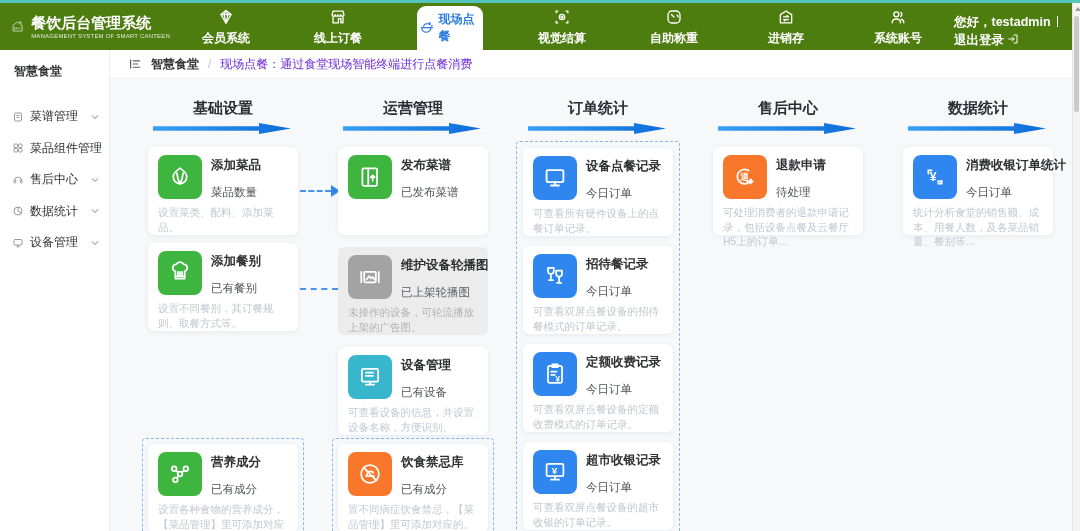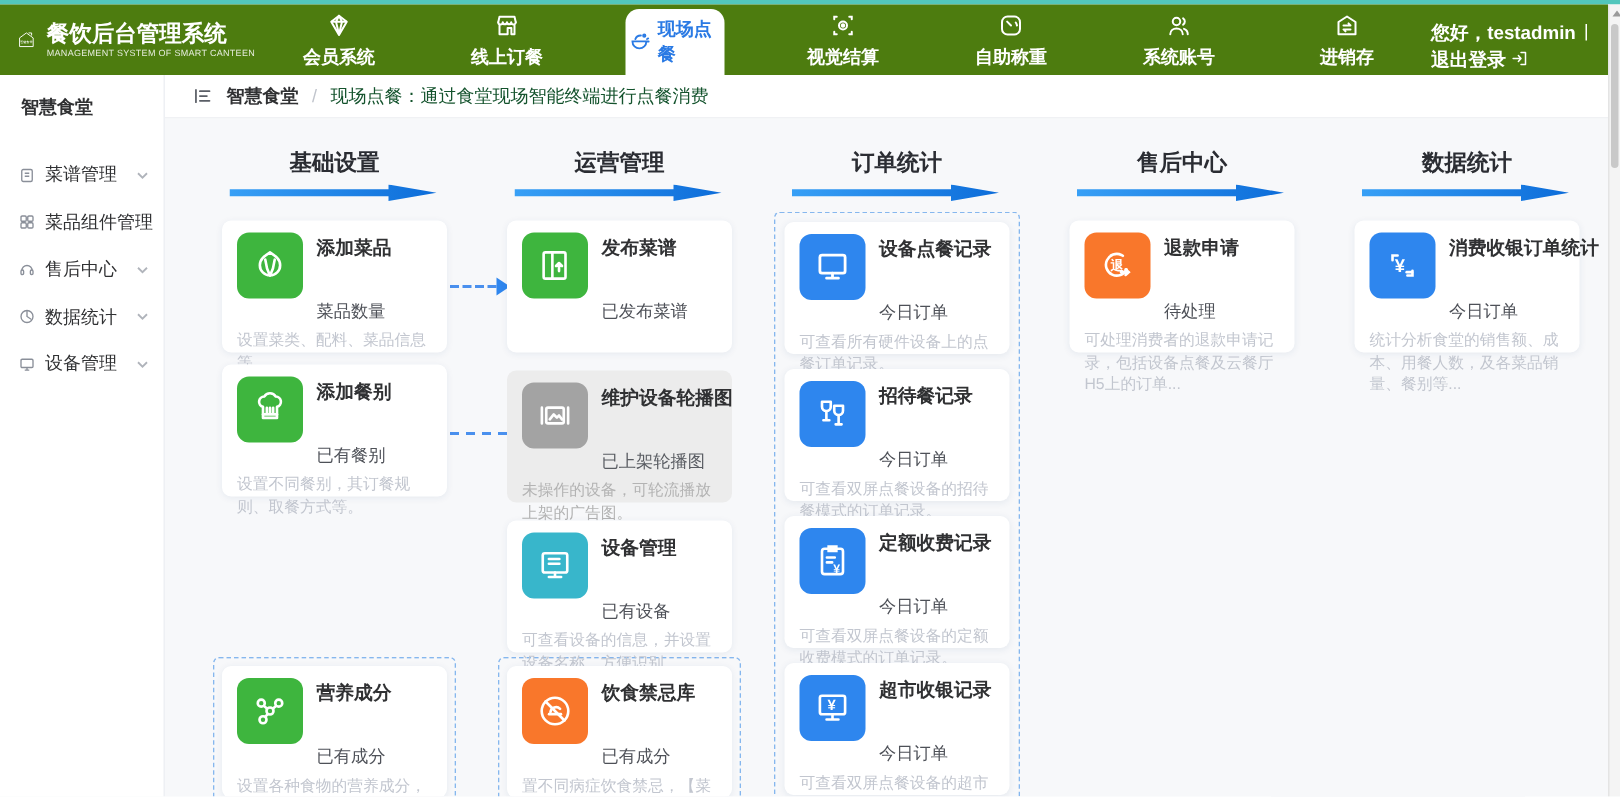--- a/index.html
+++ b/index.html
@@ -29,34 +29,34 @@
   .sidebar{position:absolute;top:50px;left:0;bottom:0;width:110px;background:#fff;border-right:1px solid #eef0f4;box-sizing:border-box;padding-top:13px}
   .sb-title{font-size:12px;font-weight:bold;color:#303133;padding:0 14px;margin-bottom:21px}
   .sb-item{height:31.5px;display:flex;align-items:center;gap:6px;padding:0 8px 0 12px;font-size:12px;color:#303133;cursor:pointer}
   .sb-item svg{width:12px;height:12px;flex:none}
   .sb-label{flex:1;white-space:nowrap}
   
   .main{position:absolute;top:50px;left:110px;right:8px;bottom:0;background:#f7f8fa}
   .breadcrumb{height:28px;background:#fff;border-bottom:1px solid #f0f1f4;display:flex;align-items:center;gap:9px;padding:0 18px;font-size:12px}
   .bc-root{color:#303133;font-weight:bold;cursor:pointer}
   .bc-sep{color:#c0c4cc}
-  .bc-cur{color:#14532d}
+  .bc-cur{color:#6d28d9}
   .content{position:absolute;top:29px;left:0;right:0;bottom:0;overflow:hidden}
   .col{position:absolute;top:20px;width:150px}
   .col1{left:38px}.col2{left:228px}.col3{left:406px;width:164px}.col4{left:603px}.col5{left:793px}
   .col-h{height:24px;font-size:15px;font-weight:bold;color:#2b2d33;text-align:center}
   .col-arrow{margin:0 auto}
   .cards{margin-top:13px}
   .card{background:#fff;border-radius:6px;box-shadow:0 1px 5px rgba(30,60,110,.08);padding:8px 10px;height:88px;box-sizing:border-box;width:150px;cursor:pointer;position:relative}
   .mb8{margin-bottom:8px}.mb12{margin-bottom:12px}
   .card-top{display:flex;gap:9px}
   .cicon{width:44px;height:44px;border-radius:8px;flex:none;display:flex;align-items:center;justify-content:center}
   .cicon svg{width:28px;height:28px}
   .ctitle{font-size:12.5px;font-weight:bold;color:#303133;margin-top:2px;white-space:nowrap}
-  .csub{font-size:11.5px;color:#4e5158;margin-top:26px;cursor:pointer}
+  .csub{font-size:11.5px;color:#4e5158;margin-top:11px;cursor:pointer}
   .cdesc{font-size:10.5px;color:#c2c6cf;margin-top:5px;line-height:1.4}
   .c-green .cicon{background:#3eb53e}
   .c-teal  .cicon{background:#38b6cb}
   .c-blue  .cicon{background:#2e86ee}
   .c-orange .cicon{background:#f9772b}
   .c-gray  .cicon{background:#a3a3a3}
   .card.disabled{background:#ececec;box-shadow:none}
   .card.disabled .cdesc{color:#b3b3b3}
   .card.disabled .csub{color:#595c62}
   .dash-wrap{border:1px dashed #86b7ee;border-radius:4px;padding:5px;width:162px;box-sizing:border-box;margin-left:-6px}
@@ -135,33 +135,33 @@
     </div>
     <div class="nav-item">
       <svg viewBox="0 0 24 24" fill="none" stroke="currentColor" stroke-width="1.6" stroke-linecap="round">
         <rect x="4.8" y="4.8" width="14.4" height="14.4" rx="4.5"></rect>
           <path d="M12 12 8.9 8.9"></path>
           <path d="M15.8 9.6a5.2 5.2 0 0 1 1 2.4"></path>
       </svg>
       <span>自助称重</span>
     </div>
     <div class="nav-item">
+      <svg viewBox="0 0 24 24" fill="none" stroke="currentColor" stroke-width="1.6" stroke-linecap="round" stroke-linejoin="round">
+        <path d="M5.2 9.2 12 4.8l6.8 4.4V19H5.2z"></path>
+          <path d="M9.2 11.9h5.6l-1.6-1.6M14.8 15.1H9.2l1.6 1.6"></path>
+      </svg>
+      <span>进销存</span>
+    </div>
+    <div class="nav-item">
       <svg viewBox="0 0 24 24" fill="none" stroke="currentColor" stroke-width="1.6" stroke-linecap="round">
         <circle cx="10" cy="8.8" r="3"></circle>
           <path d="M5 19c0-3 2.4-4.6 5-4.6s5 1.6 5 4.6"></path>
           <path d="M15.3 6.3a3 3 0 0 1 0 5M16 14.7c2 .7 3 2.3 3 4.3"></path>
       </svg>
       <span>系统账号</span>
-    </div>
-    <div class="nav-item">
-      <svg viewBox="0 0 24 24" fill="none" stroke="currentColor" stroke-width="1.6" stroke-linecap="round" stroke-linejoin="round">
-        <path d="M5.2 9.2 12 4.8l6.8 4.4V19H5.2z"></path>
-          <path d="M9.2 11.9h5.6l-1.6-1.6M14.8 15.1H9.2l1.6 1.6"></path>
-      </svg>
-      <span>进销存</span>
     </div>
   </div>
   <div class="user">
     <div class="user-inner">
       <span>您好，testadmin</span><span class="udiv"></span><span class="logout"><span>退出登录</span><svg viewBox="0 0 24 24" fill="none" stroke="#fff" stroke-width="2" stroke-linecap="round" stroke-linejoin="round">
             <path d="M14 4h6v16h-6"></path>
             <path d="M3.5 12H14M10.5 8 14 12l-3.5 4"></path>
           </svg></span>
     </div>
   </div>
@@ -253,21 +253,21 @@
                 <svg viewBox="0 0 24 24" fill="none" stroke="#fff" stroke-width="1.5" stroke-linecap="round" stroke-linejoin="round">
                   <path d="M12 4.5c-3 2-5.8 3.8-5.8 7.3a5.8 5.8 0 0 0 11.6 0c0-3.5-2.8-5.3-5.8-7.3z"></path>
                   <path d="M9.3 8.6c.4 3.4 1.2 6.3 2.7 9.2M14.7 8.6c-.4 3.4-1.2 6.3-2.7 9.2"></path>
                 </svg>
               </div>
             <div>
               <div class="ctitle">添加菜品</div>
               <div class="csub">菜品数量</div>
             </div>
           </div>
-          <div class="cdesc">设置菜类、配料、菜品信息等。</div>
+          <div class="cdesc">设置菜类、配料、添加菜品。</div>
         </div>
         <div class="card c-green">
           <div class="card-top">
             <div class="cicon">
                 <svg viewBox="0 0 24 24" fill="none" stroke="#fff" stroke-width="1.5" stroke-linecap="round" stroke-linejoin="round">
                   <path d="M8 10.5a3 3 0 0 1 .7-5.9 3.8 3.8 0 0 1 6.6 0 3 3 0 0 1 .7 5.9v6.3H8z"></path>
                   <path d="M10.2 11v3M12 11v3M13.8 11v3"></path>
                   <path d="M8 14.8h8"></path>
                 </svg>
               </div>

